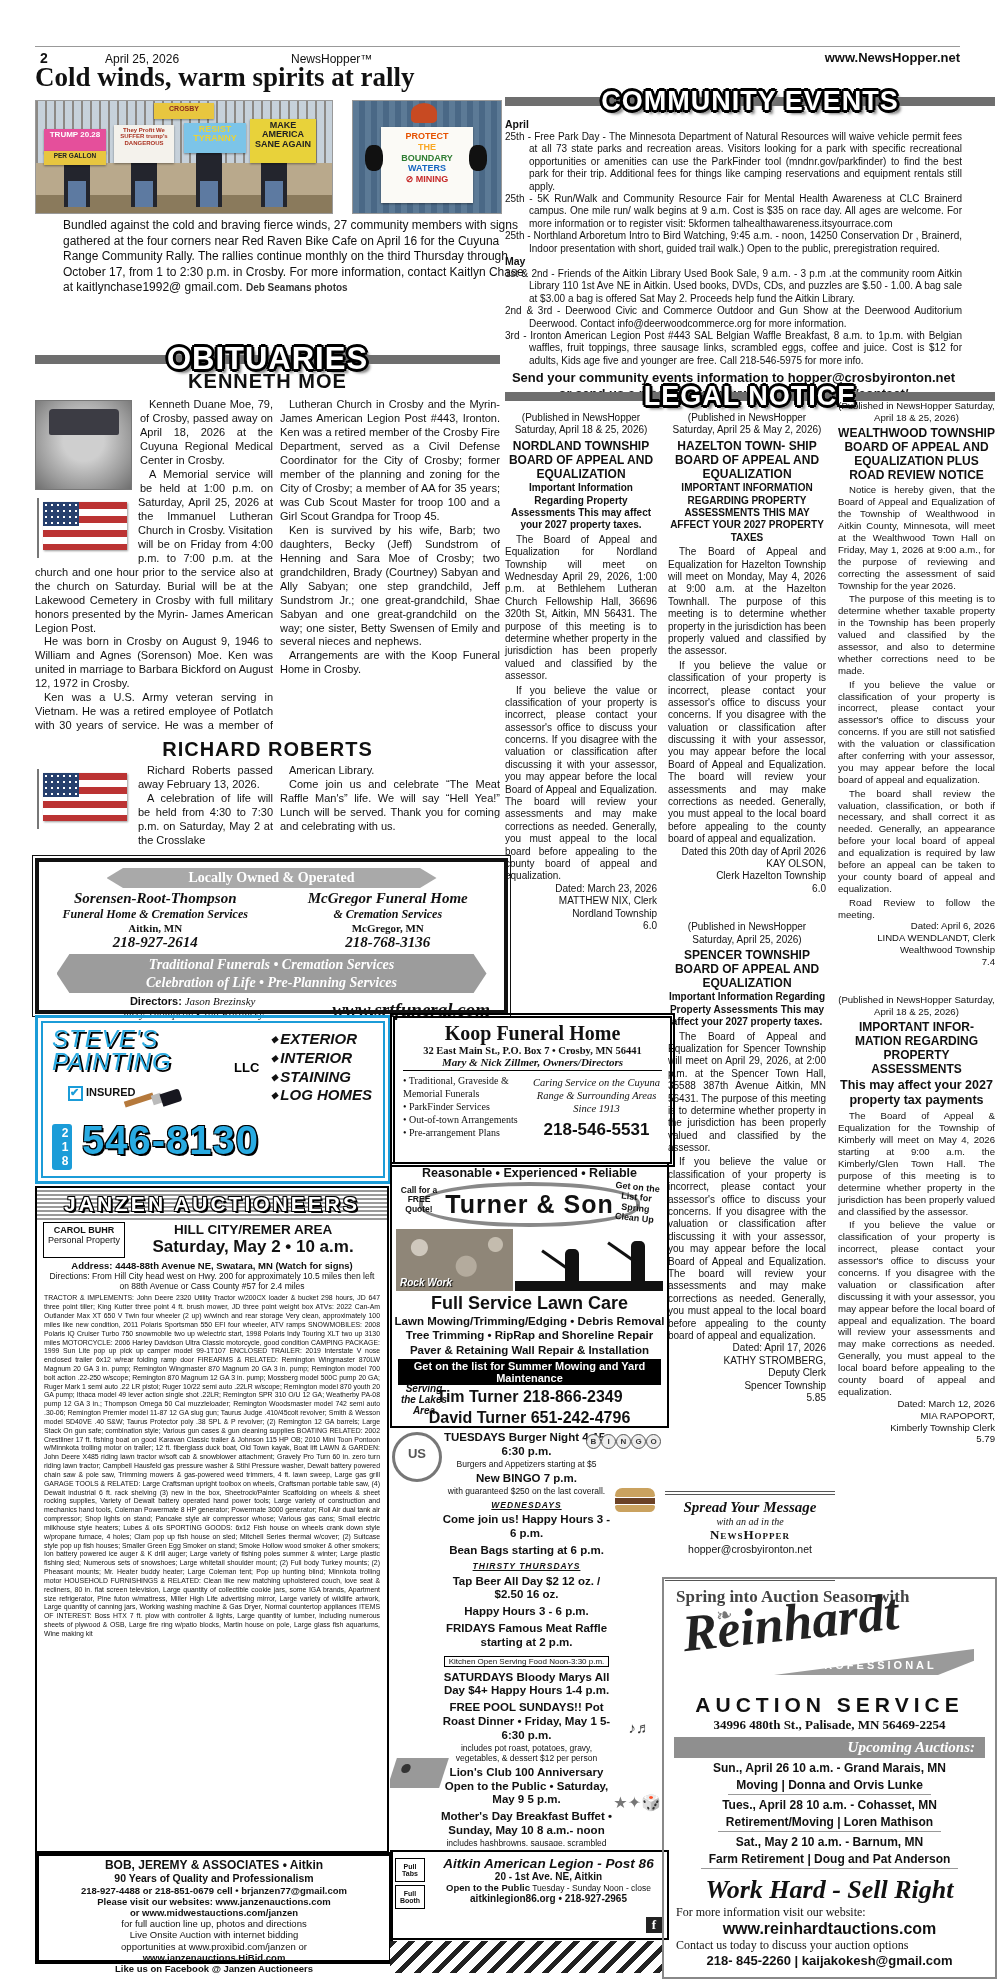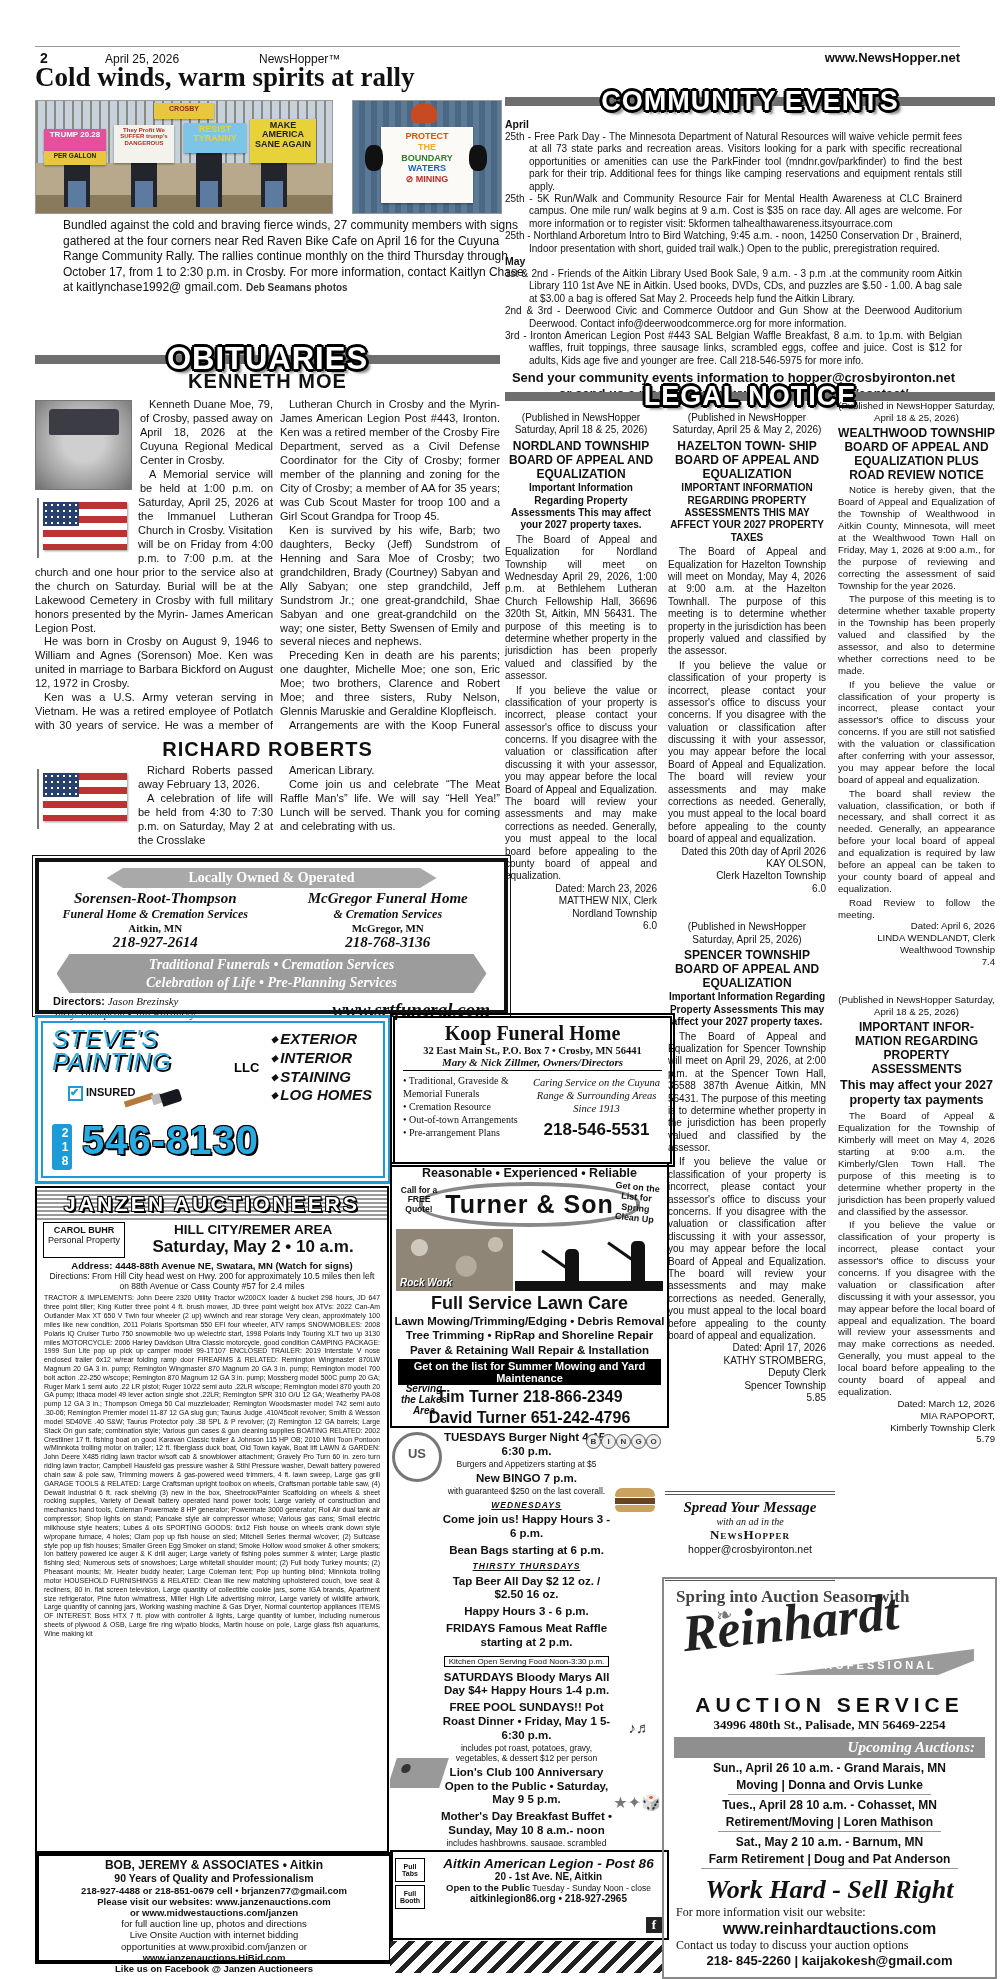--- a/index.html
+++ b/index.html
@@ -3,21 +3,21 @@
 <meta charset="utf-8">
 <style>
   html,body{margin:0;padding:0;background:#e8e8e8;}
   .page{position:relative;width:1000px;height:1979px;margin:0 auto;background:#fff;
         font-family:"Liberation Sans",sans-serif;color:#111;overflow:hidden;}
   .abs{position:absolute;}
   
   .hdr{top:50px;left:35px;width:925px;height:18px;font-size:12px;}
   .hdr .pgnum{position:absolute;left:5px;top:0;font-weight:bold;font-size:14px;}
   .hdr .hdate{position:absolute;left:70px;top:2px;}
-  .hdr .mast{position:absolute;left:224px;top:2px;}
+  .hdr .mast{position:absolute;left:256px;top:2px;}
   .hdr .site{position:absolute;right:0;top:0;font-weight:bold;font-size:13px;}
   
   .banner{display:flex;align-items:center;justify-content:center;}
   .banner .bar{position:absolute;left:0;right:0;top:50%;height:9px;margin-top:-4px;background:#6e6e6e;}
   .banner .btxt{position:relative;font-weight:900;letter-spacing:1px;color:#fff;white-space:nowrap;
     text-shadow:-2px -2px 0 #000,2px -2px 0 #000,-2px 2px 0 #000,2px 2px 0 #000,0 3px 0 #000,3px 0 0 #000,0 -3px 0 #000,-3px 0 0 #000,4px 4px 3px #777;}
   
   .headline{top:62px;left:35px;width:465px;font-family:"Liberation Serif",serif;font-weight:bold;font-size:27px;}
   .photo{overflow:hidden;border:1px solid #999;background:linear-gradient(#c9d4dd 0 55%,#b9a98c 55% 100%);}
   .trees{position:absolute;left:0;top:0;right:0;height:62px;
@@ -71,21 +71,21 @@
       font-size:14px;clip-path:polygon(0 50%,5% 0,95% 0,100% 50%,95% 100%,5% 100%);padding:2px 0;}
   .fcols{display:flex;text-align:center;}
   .fcols>div{flex:1;}
   .fh-name{font-weight:bold;font-style:italic;font-size:15px;}
   .fh-sub{font-weight:bold;font-style:italic;font-size:12px;}
   .fh-city{font-weight:bold;font-size:11px;}
   .fh-phone{font-weight:bold;font-style:italic;font-size:15px;}
   .gbanner{margin:3px auto 2px;width:430px;background:#9c9c9c;color:#fff;text-align:center;font-weight:bold;
      font-style:italic;font-size:14px;line-height:1.25;clip-path:polygon(0 50%,3% 0,97% 0,100% 50%,97% 100%,3% 100%);padding:2px 0;}
   .frow{display:flex;align-items:flex-end;padding:0 14px;}
-  .fdir{flex:1;font-size:11px;line-height:1.2;}
+  .fdir{flex:1;font-size:11px;line-height:1.2;text-align:center;}
   .fdir b{font-family:"Liberation Sans",sans-serif;}
   .fsite{font-weight:bold;font-style:italic;font-size:19px;}
   
   .steves{left:35px;top:1015px;width:350px;height:163px;border:3px solid #1b9cd8;outline:2px solid #1b9cd8;outline-offset:-8px;}
   .st-logo{position:absolute;left:14px;top:10px;font-weight:400;font-style:italic;font-size:24px;line-height:.95;
       color:#29abe2;text-shadow:2px 2px 0 #000;letter-spacing:1px;}
   .st-llc{position:absolute;left:196px;top:42px;font-weight:900;font-size:13px;color:#000;}
   .st-ins{position:absolute;left:30px;top:68px;font-weight:bold;font-size:11px;}
   .st-ins .chk{display:inline-block;width:11px;height:11px;border:2px solid #1b9cd8;color:#1b9cd8;font-size:11px;line-height:9px;margin-right:3px;}
   .st-list{position:absolute;right:16px;top:12px;font-weight:900;font-style:italic;font-size:15px;line-height:1.25;}
@@ -300,21 +300,20 @@
         <p>Kenneth Duane Moe, 79, of Crosby, passed away on April 18, 2026 at the Cuyuna Regional Medical Center in Crosby.</p>
         <p>A Memorial service will be held at 1:00 p.m. on Saturday, April 25, 2026 at the Immanuel Lutheran Church in Crosby.  Visitation will be on Friday from 4:00 p.m. to 7:00 p.m. at the church and one hour prior to the service also at the church on Saturday.  Burial will be at the Lakewood Cemetery in Crosby with full military honors presented by the Myrin- James American Legion Post.</p>
         <p>He was born in Crosby on August 9, 1946 to William and Agnes (Sorenson) Moe. Ken was united in marriage to Barbara Bickford on August 12, 1972 in Crosby.</p>
         <p>Ken was a U.S. Army veteran serving in Vietnam. He was a retired employee of Potlatch with 30 years of service. He was a member of the Immanuel</p>
       </div>
   </div>
   <div class="abs ocol" style="left:280px;top:398px;width:220px;height:336px;overflow:hidden;">
     <div>
         <p>Lutheran Church in Crosby and the Myrin-James American Legion Post #443, Ironton.  Ken was a retired member of the Crosby Fire Department, served as a Civil Defense Coordinator for the City of Crosby; former member of the planning and zoning for the City of Crosby; a member of AA for 35 years; was Cub Scout Master for troop 100 and a Girl Scout Grandpa for Troop 45.</p>
         <p>Ken is survived by his wife, Barb; two daughters, Becky (Jeff) Sundstrom of Henning and Sara Moe of Crosby; two grandchildren, Brady (Courtney) Sabyan and Ally Sabyan; one step grandchild, Jeff Sundstrom Jr.; one great-grandchild, Shae Sabyan and one great-grandchild on the way; one sister, Betty Swensen of Emily and several nieces and nephews.</p>
-        <p>Preceding Ken in death are his parents; one daughter, Michelle Moe; one son, Eric Moe; two brothers, Clarence and Robert Moe; and three sisters, Ruby Nelson, Glennis Maruskie and Geraldine Klopfleisch.</p>
         <p>Arrangements are with the Koop Funeral Home in Crosby.</p>
       </div>
   </div>
 
   <div class="abs obit-name" style="top:738px;">RICHARD ROBERTS</div>
   <div class="abs ocol" style="left:35px;top:764px;width:238px;height:96px;overflow:hidden;">
     <div class="flagbox" style="height:70px;">
       <div class="flag">
           <div class="pole"></div>
           <div class="canton"></div>
@@ -450,21 +449,21 @@
   </div>
 
   <div class="abs koop">
     <div class="koop-name">Koop Funeral Home</div>
     <div class="koop-addr">32 East Main St., P.O. Box 7 • Crosby, MN 56441</div>
     <div class="koop-own">Mary &amp; Nick Zillmer, Owners/Directors</div>
     <div class="koop-body">
       <div class="koop-b">
 
       <div>• <span>Traditional, Graveside &amp; Memorial Funerals</span></div>
-          <div>• <span>Cremation Resource</span></div>
+          <div>• <span>ParkFinder Services</span></div>
           <div>• <span>Out-of-town Arrangements</span></div>
           <div>• <span>Pre-arrangement Plans</span></div>
         </div>
       <div class="koop-r">
         <div>Caring Service on the Cuyuna Range &amp; Surrounding Areas Since 1913</div>
         <div class="koop-phone">218-546-5531</div>
       </div>
     </div>
   </div>
 

